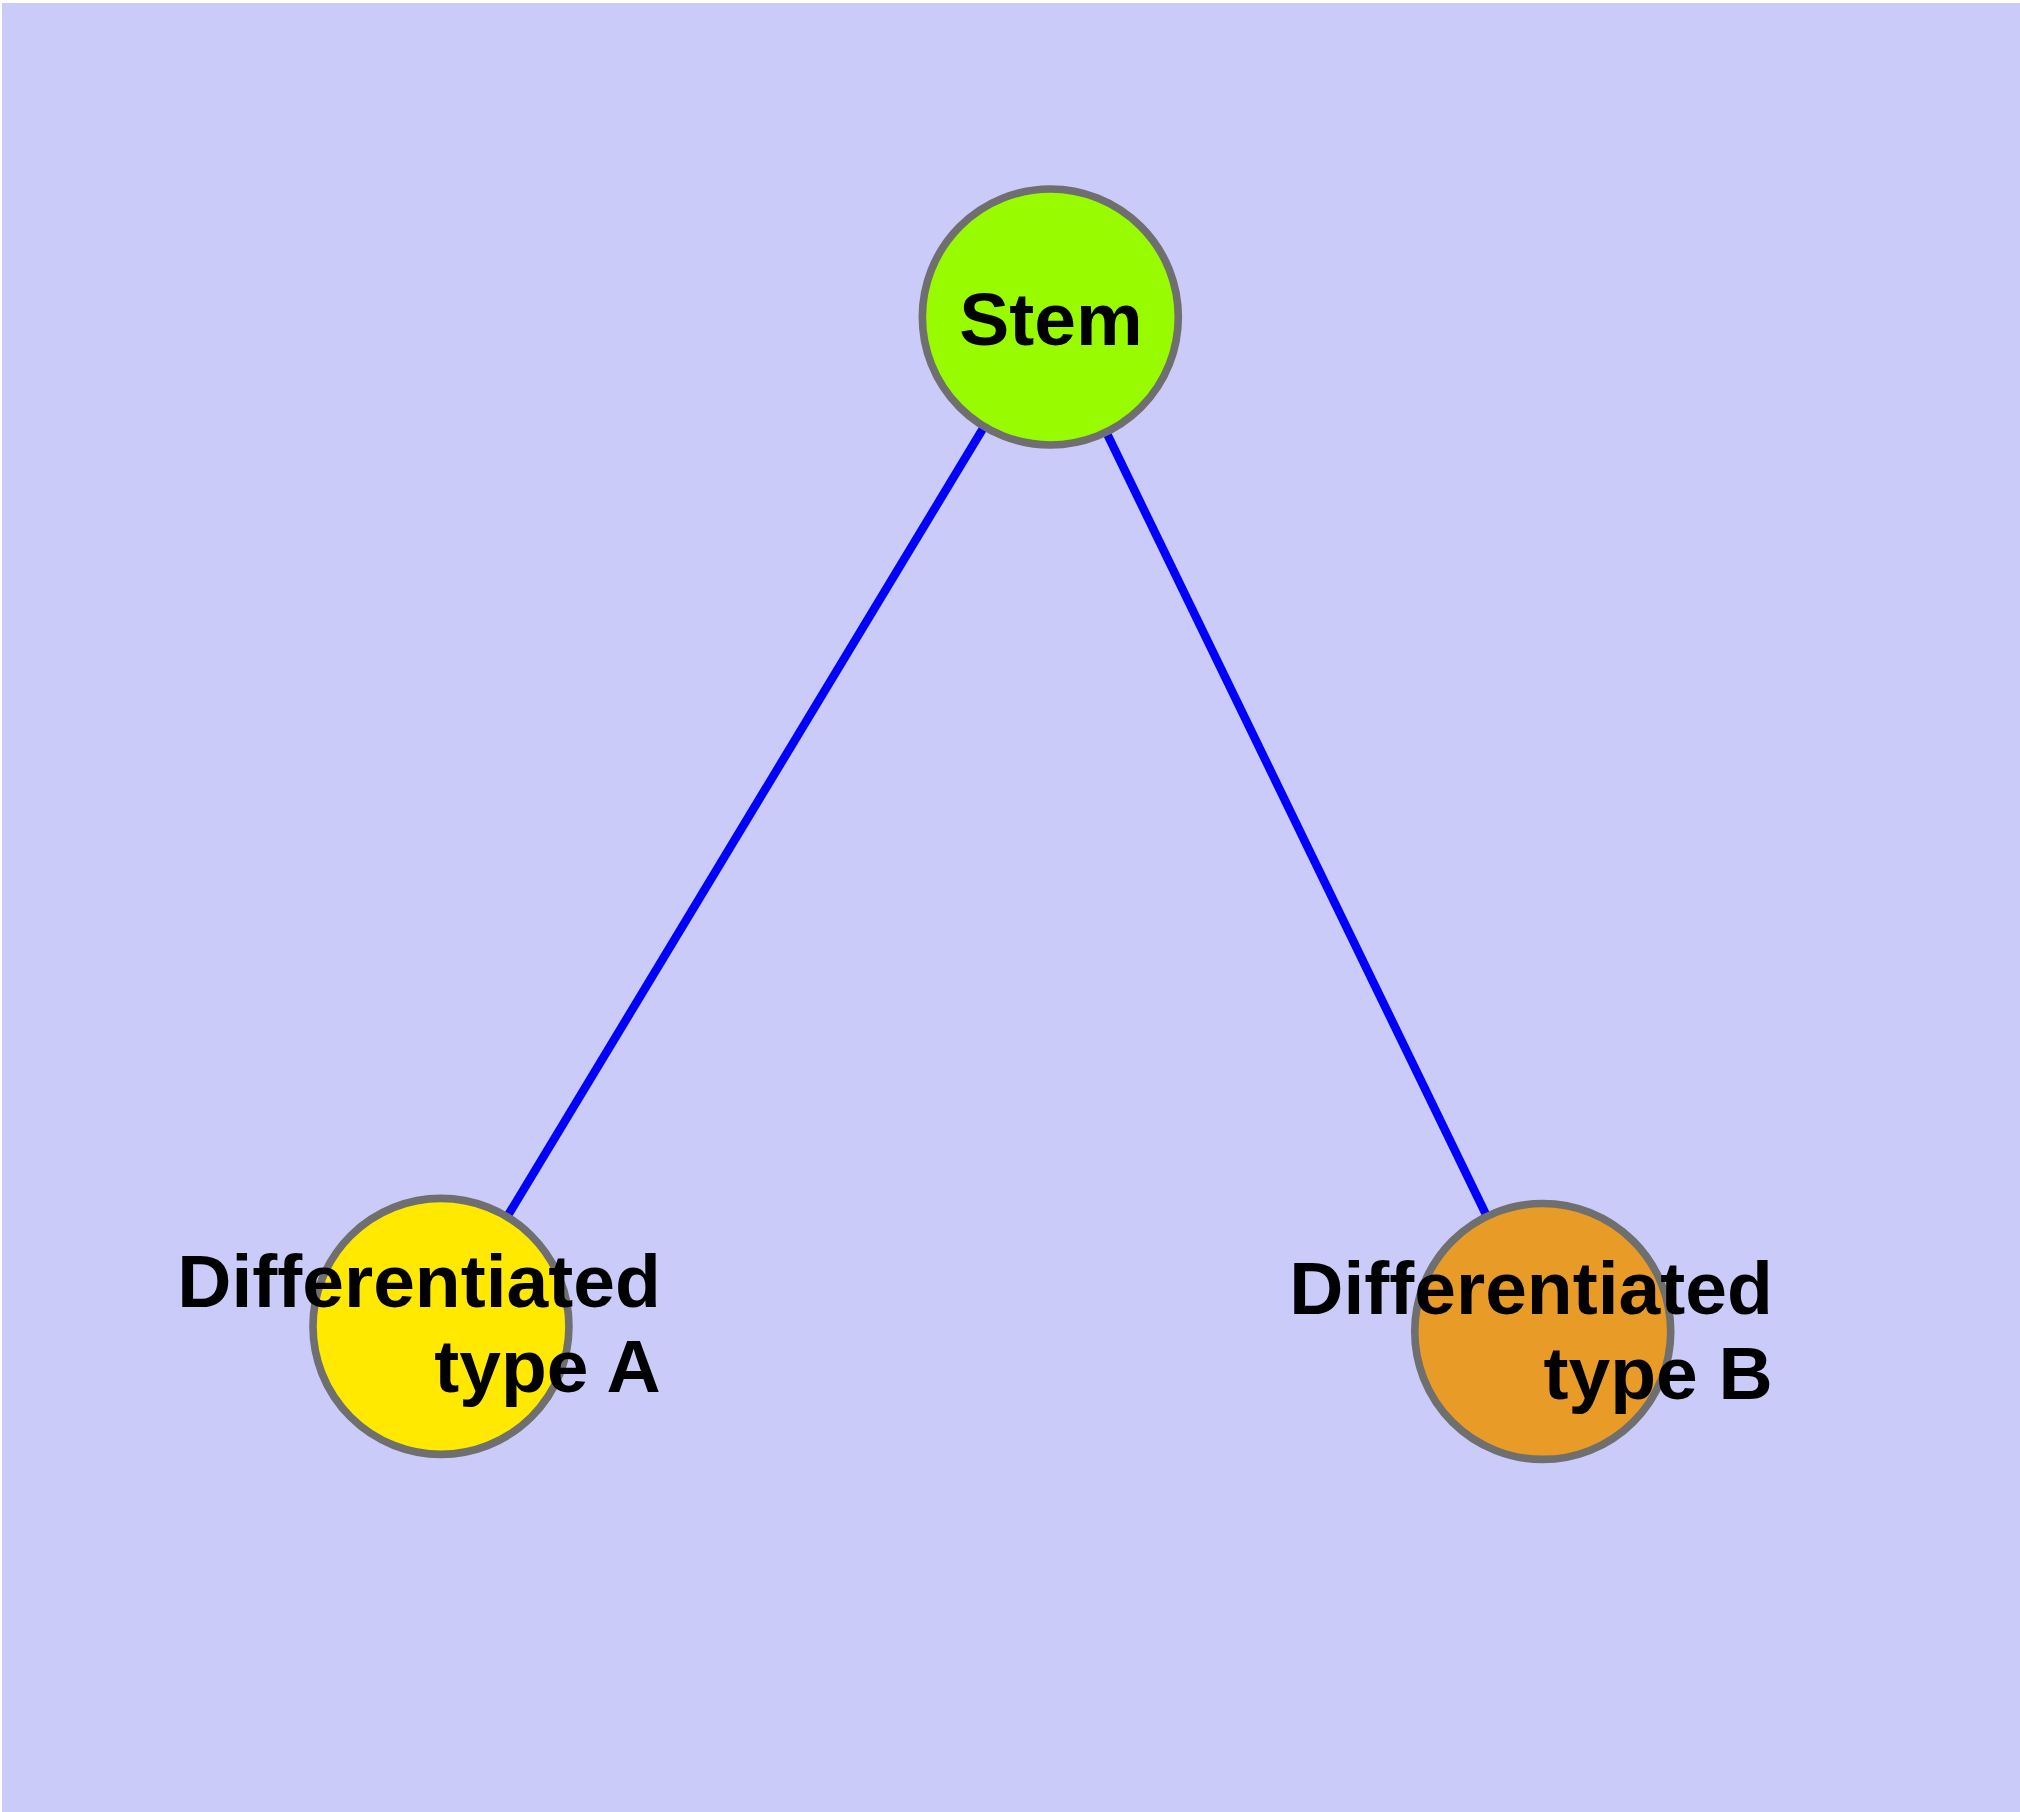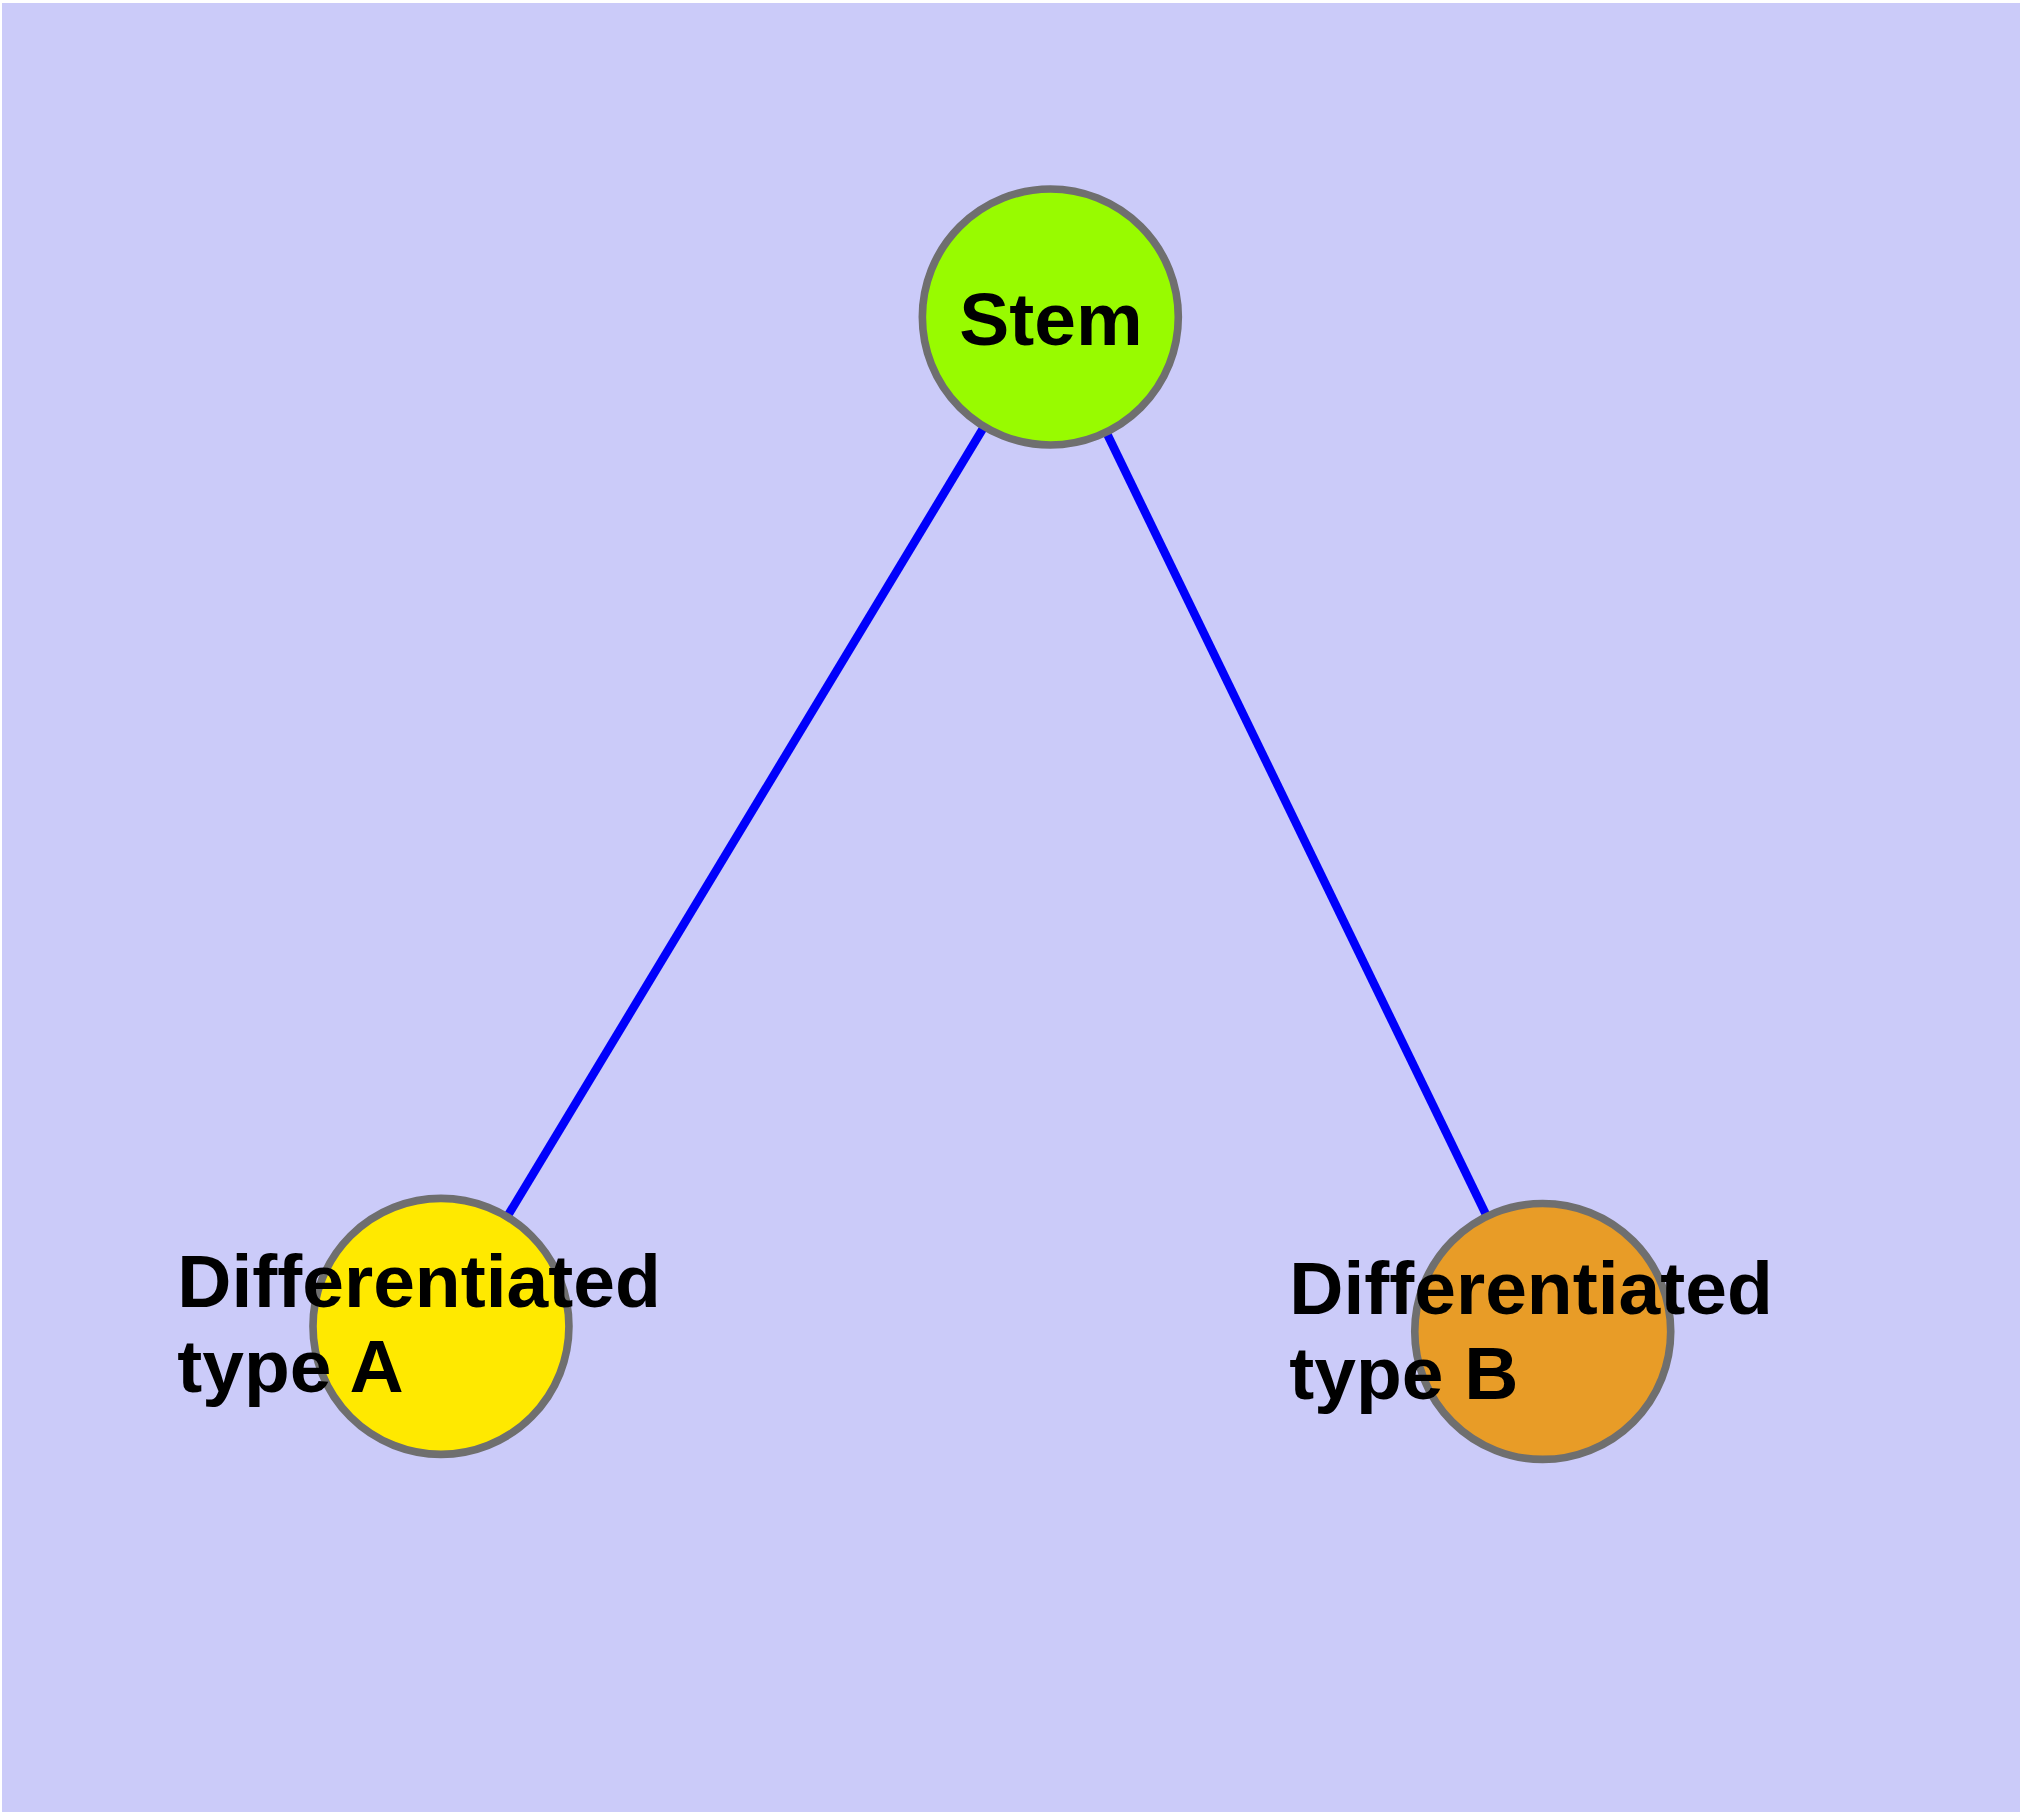--- a/index.html
+++ b/index.html
@@ -42,21 +42,21 @@
     stroke-width: 9px;
   }
   .label {
     position: absolute;
     transform: translate(-50%, -50%);
     font-weight: bold;
     font-size: 75px;
     line-height: 85px;
     letter-spacing: 0;
     white-space: pre-line;
-    text-align: left;
+    text-align: right;
   }
 </style>
 </head>
 <body>
 
 <div class="page">
 
   <div class="canvas" style="background-color: rgb(203, 203, 249);"></div>
 
   <svg class="graph" viewBox="0 0 2384 2138" aria-hidden="true">

